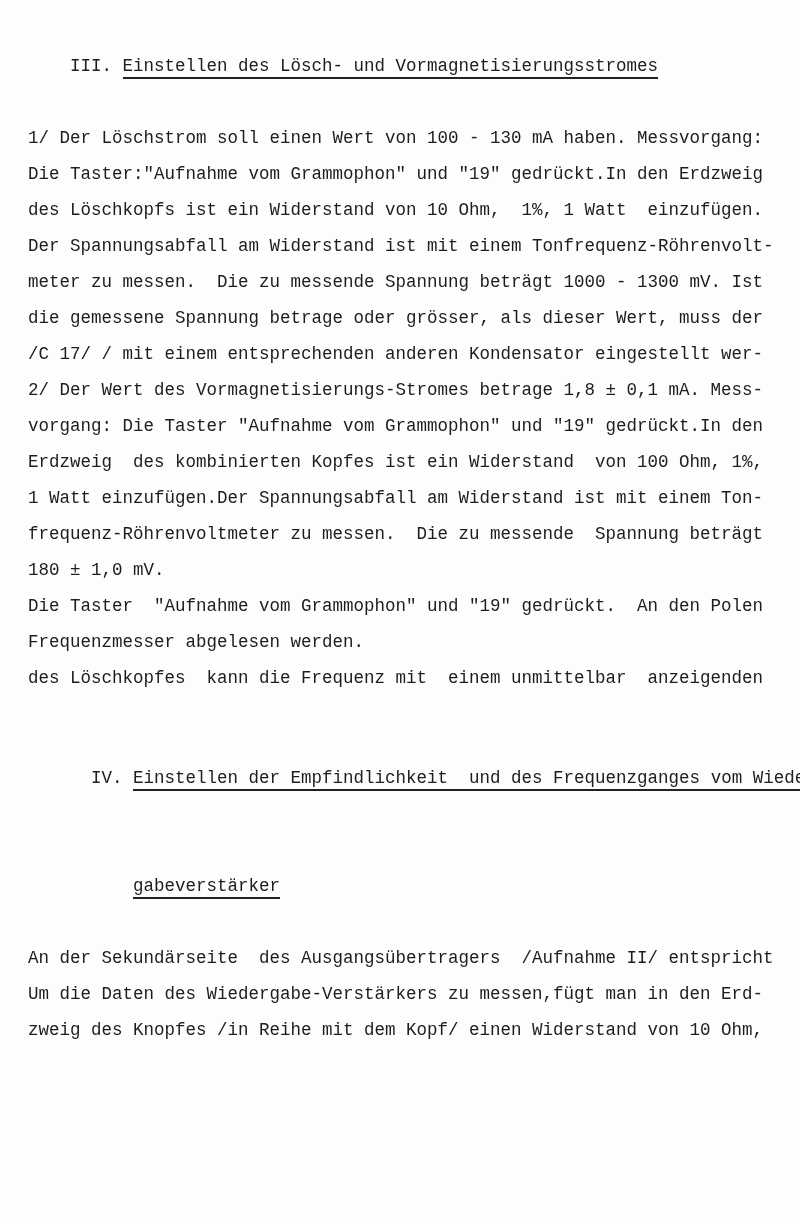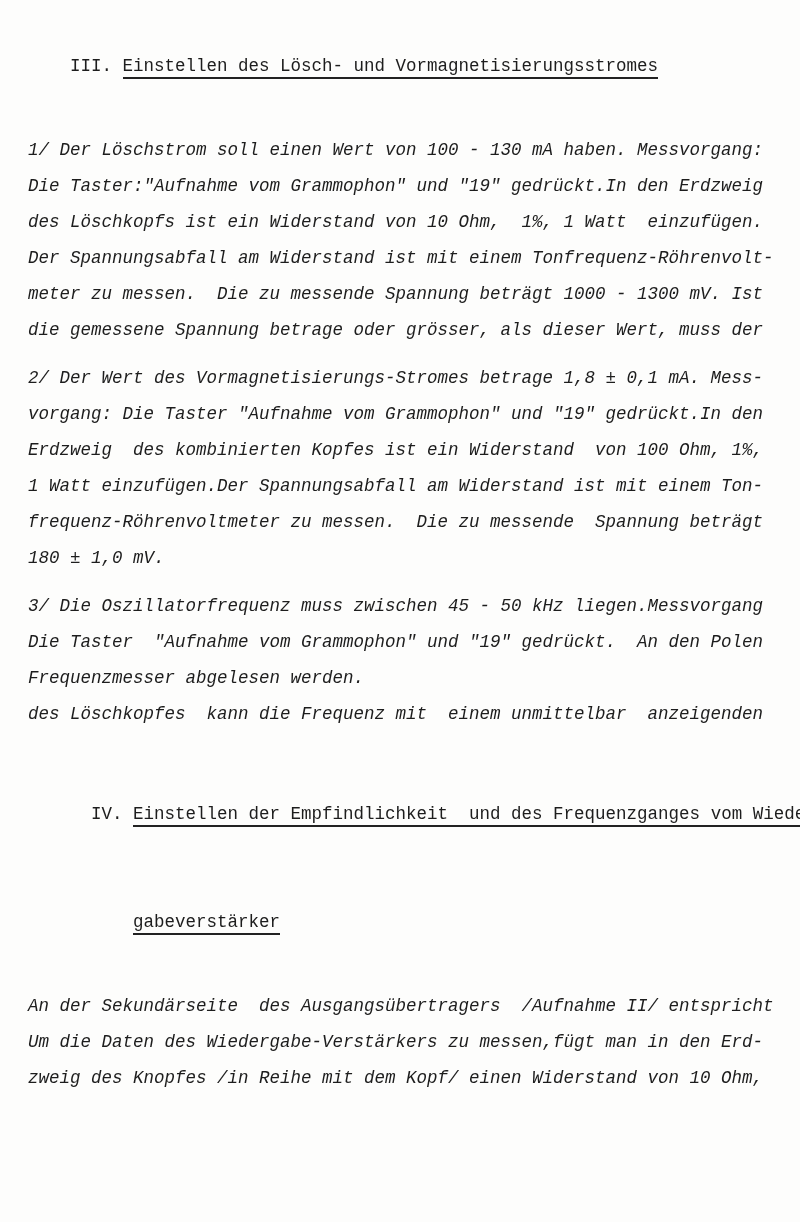--- a/index.html
+++ b/index.html
@@ -25,22 +25,21 @@
     letter-spacing: 0px;
   }
   .heading .u {
     border-bottom: 2px solid #222;
     padding-bottom: 1px;
   }
   .numeral {
     margin-right: 1ch;
   }
   .para {
-    margin-top: 12px;
-    font-style: italic;
+    margin-top: 0;
   }
   .heading-iv {
     margin-top: 28px;
   }
   .heading-cont {
     padding-left: 4ch;
   }
 </style>
 </head>
 <body>
@@ -51,33 +50,33 @@
     <span class="numeral">III.</span><span class="u">Einstellen des Lösch- und Vormagnetisierungsstromes</span>
   </div>
 
   <div class="para">
     <div class="line">1/ Der Löschstrom soll einen Wert von 100 - 130 mA haben. Messvorgang:</div>
     <div class="line">Die Taster:"Aufnahme vom Grammophon" und "19" gedrückt.In den Erdzweig</div>
     <div class="line">des Löschkopfs ist ein Widerstand von 10 Ohm,  1%, 1 Watt  einzufügen.</div>
     <div class="line">Der Spannungsabfall am Widerstand ist mit einem Tonfrequenz-Röhrenvolt-</div>
     <div class="line">meter zu messen.  Die zu messende Spannung beträgt 1000 - 1300 mV. Ist</div>
     <div class="line">die gemessene Spannung betrage oder grösser, als dieser Wert, muss der</div>
+    <div class="line">/C 17/ / mit einem entsprechenden anderen Kondensator eingestellt wer-</div>
   </div>
 
   <div class="para">
     <div class="line">2/ Der Wert des Vormagnetisierungs-Stromes betrage 1,8 ± 0,1 mA. Mess-</div>
     <div class="line">vorgang: Die Taster "Aufnahme vom Grammophon" und "19" gedrückt.In den</div>
     <div class="line">Erdzweig  des kombinierten Kopfes ist ein Widerstand  von 100 Ohm, 1%,</div>
     <div class="line">1 Watt einzufügen.Der Spannungsabfall am Widerstand ist mit einem Ton-</div>
     <div class="line">frequenz-Röhrenvoltmeter zu messen.  Die zu messende  Spannung beträgt</div>
     <div class="line">180 ± 1,0 mV.</div>
   </div>
 
   <div class="para">
-    <div class="line">3/ Die Oszillatorfrequenz muss zwischen 45 - 50 kHz liegen.Messvorgang</div>
     <div class="line">Die Taster  "Aufnahme vom Grammophon" und "19" gedrückt.  An den Polen</div>
     <div class="line">Frequenzmesser abgelesen werden.</div>
     <div class="line">des Löschkopfes  kann die Frequenz mit  einem unmittelbar  anzeigenden</div>
   </div>
 
   <div class="heading-iv">
     <div class="line heading">
       <span class="numeral">IV.</span><span class="u">Einstellen der Empfindlichkeit  und des Frequenzganges vom Wieder-</span>
     </div>
     <div class="line heading heading-cont">

